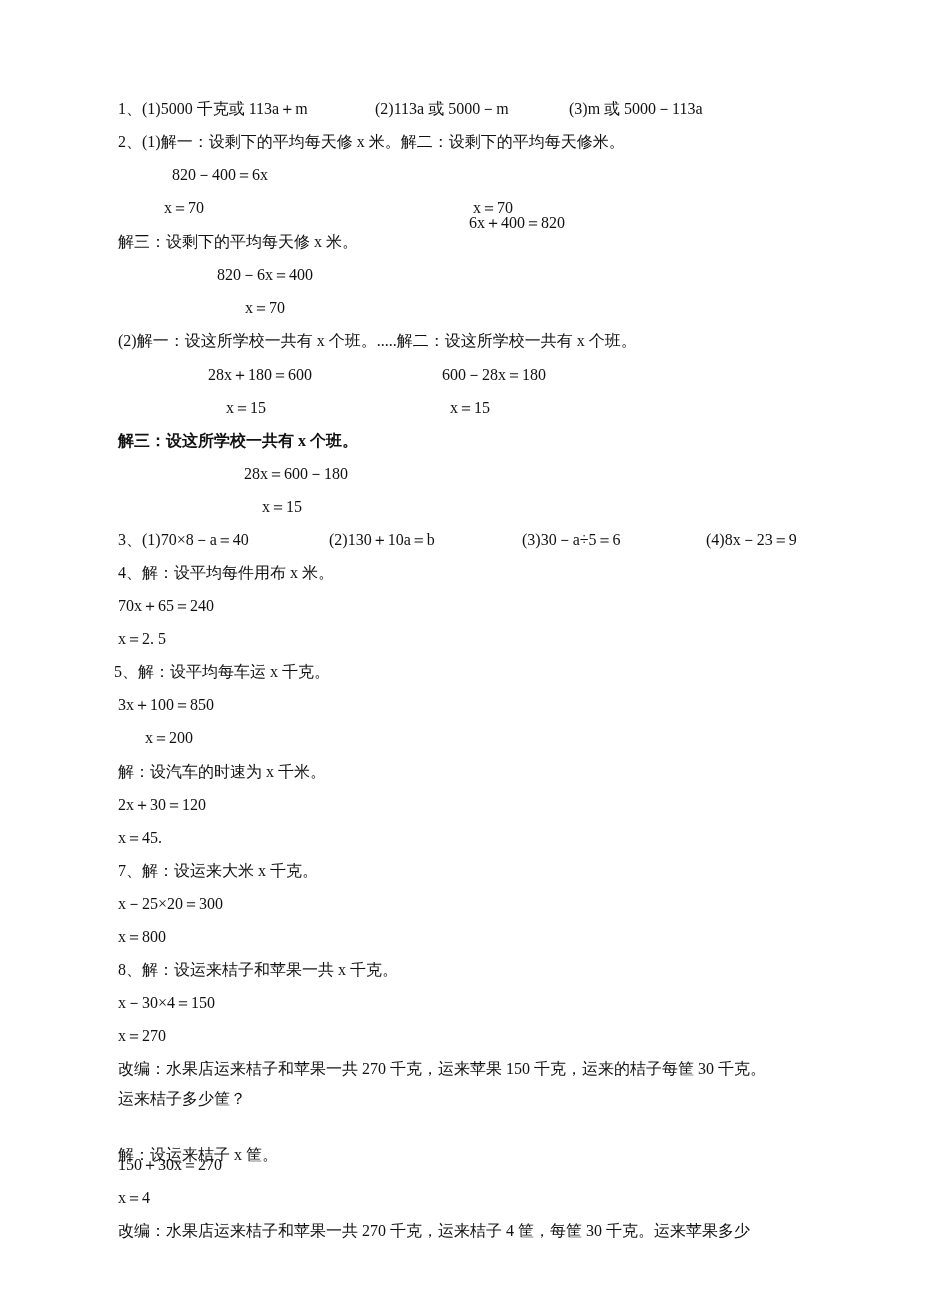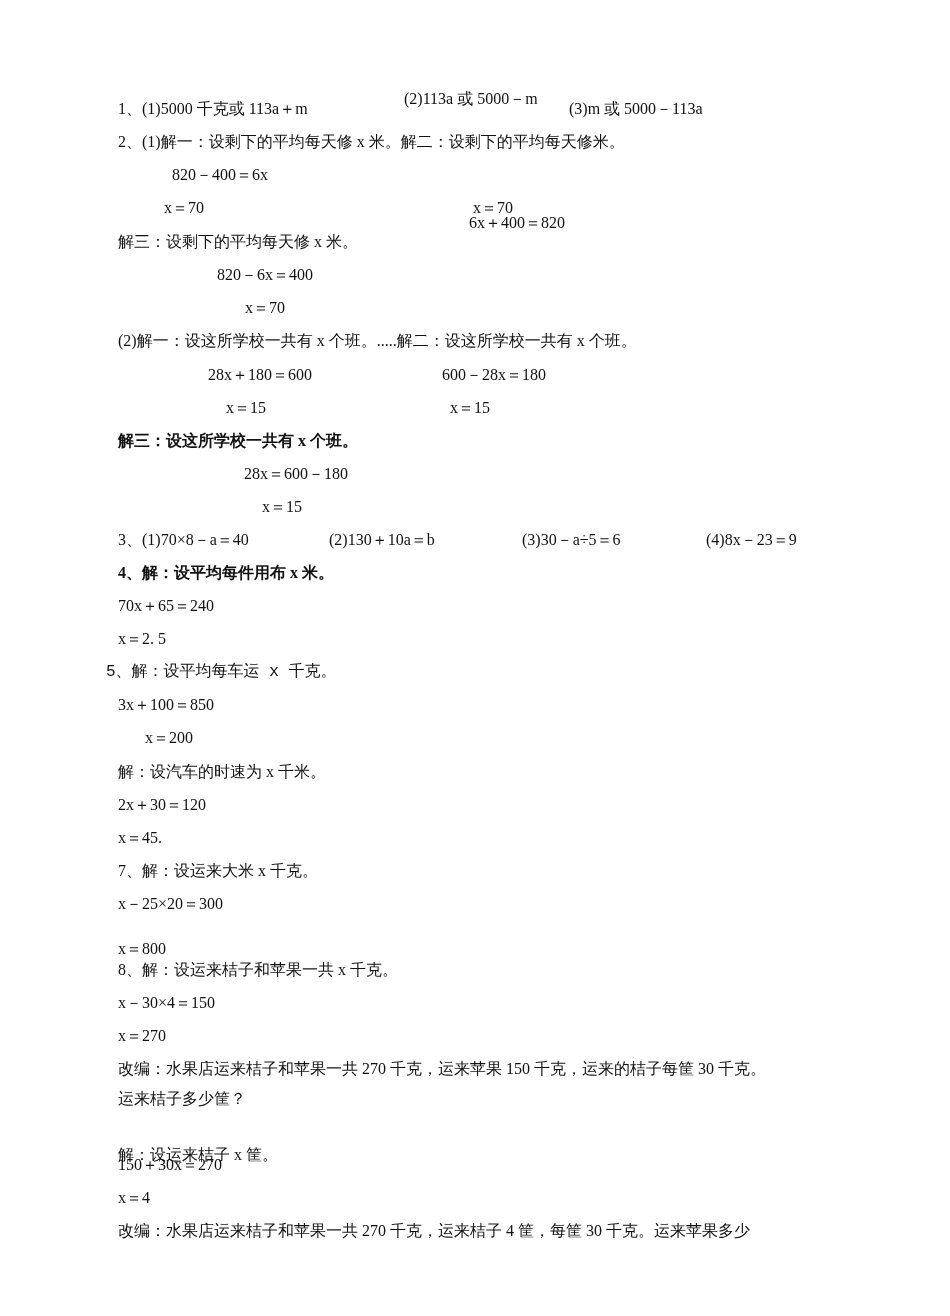--- a/index.html
+++ b/index.html
@@ -5,21 +5,21 @@
   html, body { margin: 0; padding: 0; background: #ffffff; }
   body { width: 950px; height: 1316px; position: relative; overflow: hidden;
          font-family: "Liberation Serif", "DejaVu Serif", serif; color: #111; }
   .line { position: absolute; font-size: 16px; line-height: 20px; white-space: nowrap; }
 </style>
 </head>
 <body>
 
 <div id="page">
     <div class="line" style="left: 118px; top: 99px;">1、(1)5000 千克或 113a＋m</div>
-    <div class="line" style="left: 375px; top: 89px; margin-left: 29px;">(2)113a 或 5000－m</div>
+    <div class="line" style="left: 375px; top: 99px;">(2)113a 或 5000－m</div>
     <div class="line" style="left: 569px; top: 99px; text-align: right;">(3)m 或 5000－113a</div>
     <div class="line" style="left: 118px; top: 132px;">2、(1)解一：设剩下的平均每天修 x 米。解二：设剩下的平均每天修米。</div>
     <div class="line" style="left: 172px; top: 165px;">820－400＝6x</div>
     <div class="line" style="left: 469px; top: 165px; margin-top: 48px;">6x＋400＝820</div>
     <div class="line" style="left: 164px; top: 198px;">x＝70</div>
     <div class="line" style="left: 473px; top: 198px;">x＝70</div>
     <div class="line" style="left: 118px; top: 232px;">解三：设剩下的平均每天修 x 米。</div>
     <div class="line" style="left: 217px; top: 265px;">820－6x＝400</div>
     <div class="line" style="left: 245px; top: 298px;">x＝70</div>
     <div class="line" style="left: 118px; top: 331px;">(2)解一：设这所学校一共有 x 个班。.....解二：设这所学校一共有 x 个班。</div>
@@ -27,32 +27,32 @@
     <div class="line" style="left: 442px; top: 365px;">600－28x＝180</div>
     <div class="line" style="left: 226px; top: 398px;">x＝15</div>
     <div class="line" style="left: 450px; top: 398px;">x＝15</div>
     <div class="line" style="left: 118px; top: 431px; font-weight: bold;">解三：设这所学校一共有 x 个班。</div>
     <div class="line" style="left: 244px; top: 464px;">28x＝600－180</div>
     <div class="line" style="left: 262px; top: 497px;">x＝15</div>
     <div class="line" style="left: 118px; top: 530px;">3、(1)70×8－a＝40</div>
     <div class="line" style="left: 329px; top: 530px;">(2)130＋10a＝b</div>
     <div class="line" style="left: 522px; top: 530px;">(3)30－a÷5＝6</div>
     <div class="line" style="left: 706px; top: 530px;">(4)8x－23＝9</div>
-    <div class="line" style="left: 118px; top: 563px; font-weight: bold;">4、解：设平均每件用布 x 米。</div>
+    <div class="line" style="left: 118px; top: 563px;">4、解：设平均每件用布 x 米。</div>
     <div class="line" style="left: 118px; top: 596px;">70x＋65＝240</div>
     <div class="line" style="left: 118px; top: 629px;">x＝2. 5</div>
-    <div class="line" style="left: 106px; top: 662px; font-family: Liberation Mono, monospace;">5、解：设平均每车运 x 千克。</div>
+    <div class="line" style="left: 114px; top: 662px;">5、解：设平均每车运 x 千克。</div>
     <div class="line" style="left: 118px; top: 695px;">3x＋100＝850</div>
     <div class="line" style="left: 145px; top: 728px;">x＝200</div>
     <div class="line" style="left: 118px; top: 762px;">解：设汽车的时速为 x 千米。</div>
     <div class="line" style="left: 118px; top: 795px;">2x＋30＝120</div>
     <div class="line" style="left: 118px; top: 828px;">x＝45.</div>
     <div class="line" style="left: 118px; top: 861px;">7、解：设运来大米 x 千克。</div>
     <div class="line" style="left: 118px; top: 894px;">x－25×20＝300</div>
-    <div class="line" style="left: 118px; top: 927px; margin-top: 12px;">x＝800</div>
+    <div class="line" style="left: 118px; top: 927px;">x＝800</div>
     <div class="line" style="left: 118px; top: 960px;">8、解：设运来桔子和苹果一共 x 千克。</div>
     <div class="line" style="left: 118px; top: 993px;">x－30×4＝150</div>
     <div class="line" style="left: 118px; top: 1026px;">x＝270</div>
     <div class="line" style="left: 118px; top: 1059px;">改编：水果店运来桔子和苹果一共 270 千克，运来苹果 150 千克，运来的桔子每筐 30 千克。</div>
     <div class="line" style="left: 118px; top: 1089px;">运来桔子多少筐？</div>
     <div class="line" style="left: 118px; top: 1145px;">解：设运来桔子 x 筐。</div>
     <div class="line" style="left: 118px; top: 1155px;">150＋30x＝270</div>
     <div class="line" style="left: 118px; top: 1188px;">x＝4</div>
     <div class="line" style="left: 118px; top: 1221px;">改编：水果店运来桔子和苹果一共 270 千克，运来桔子 4 筐，每筐 30 千克。运来苹果多少</div>
   </div>

